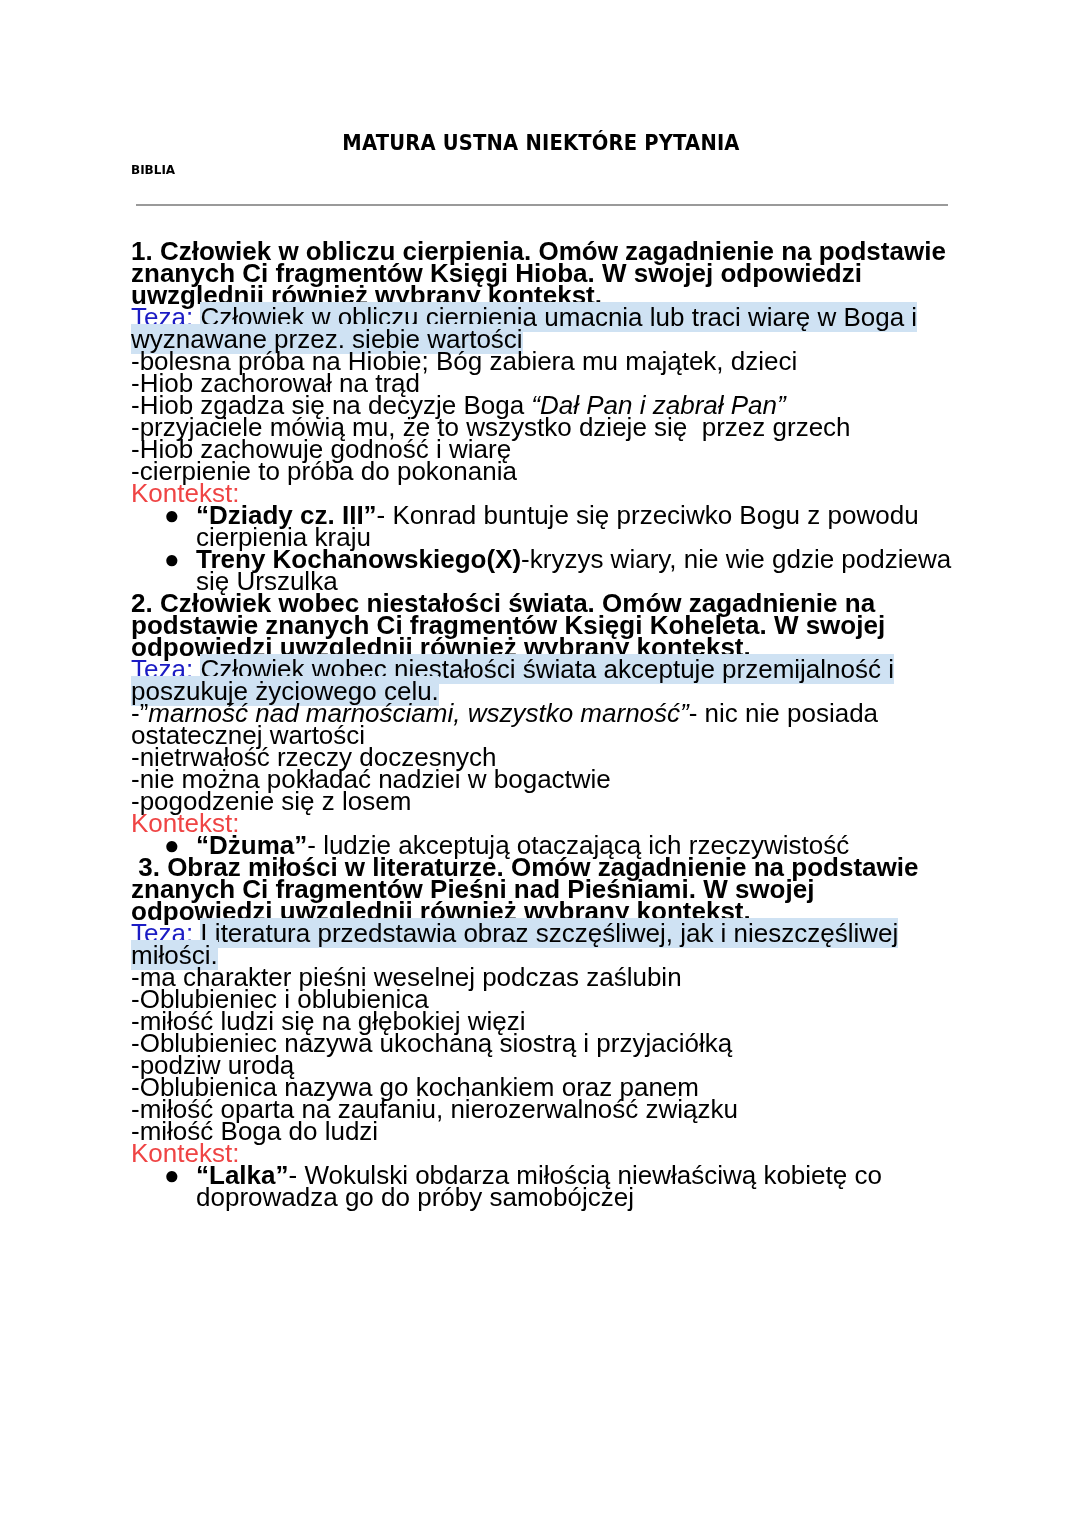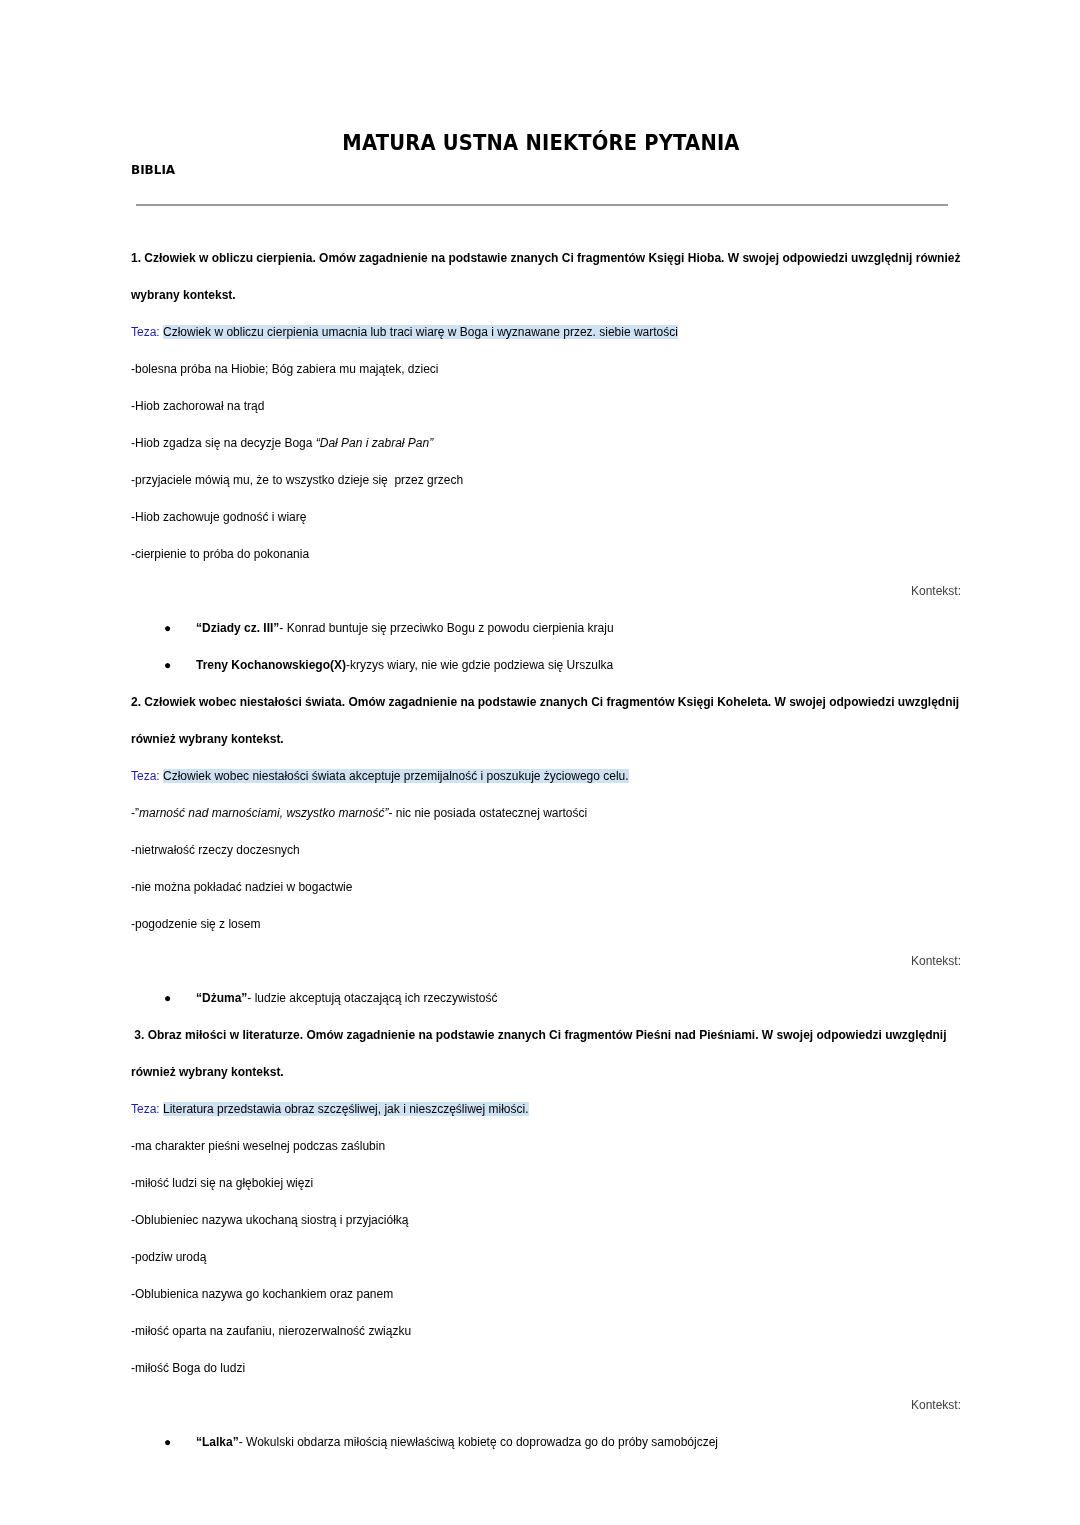--- a/index.html
+++ b/index.html
@@ -6,25 +6,25 @@
     body { width: 1080px; height: 1525px; position: relative; overflow: hidden;
       font-family: "Liberation Sans", sans-serif; color: #000; }
     .page { position: absolute; left: 131px; top: 0; width: 820px; }
     .doc-title { position: absolute; left: 0; top: 131px; width: 820px; text-align: center;
       font-family: "DejaVu Sans", sans-serif; font-size: 21px; font-weight: bold;
       letter-spacing: 0.2px; transform: scaleX(0.93); transform-origin: center; }
     .section-heading { position: absolute; left: 0; top: 163px; font-family: "DejaVu Sans", sans-serif;
       font-weight: bold; font-size: 12px; }
     .divider { position: absolute; left: 5px; top: 204px; width: 812px; height: 0;
       border-top: 2px solid #9a9a9a; }
-    .content { position: absolute; left: 0; top: 240px; width: 830px; font-size: 12px; line-height: 37px; }
+    .content { position: absolute; left: 0; top: 240px; width: 830px; font-size: 26px; line-height: 22px; }
     .q-title { font-weight: bold; }
     .teza-label { color: #1a0dab; color: #1c1cc4; }
     .hl { background: #cfe2f3; }
-    .kontekst-label { color: #404040; text-align: right; }
+    .kontekst-label { color: #ef4444; }
     .line { white-space: pre-wrap; }
     ul.ctx { margin: 0; padding: 0; list-style: none; }
     ul.ctx li { position: relative; padding-left: 65px; }
     ul.ctx li .bullet { position: absolute; left: 33px; top: 0; }
     .it { font-style: italic; }
     .b { font-weight: bold; }
   </style>
 </head>
 <body>
 
@@ -61,20 +61,21 @@
       <div class="kontekst-label">Kontekst:</div>
       <ul class="ctx">
         <li><span class="bullet">●</span><span class="b">“Dżuma”</span><span>- ludzie akceptują otaczającą ich rzeczywistość</span></li>
       </ul>
     </div>
 
     <div>
       <div class="q-title line"> 3. Obraz miłości w literaturze. Omów zagadnienie na podstawie znanych Ci fragmentów Pieśni nad Pieśniami. W swojej odpowiedzi uwzględnij również wybrany kontekst.</div>
       <div><span class="teza-label">Teza:</span> <span class="hl">Literatura przedstawia obraz szczęśliwej, jak i nieszczęśliwej miłości.</span></div>
       <div class="line">-ma charakter pieśni weselnej podczas zaślubin</div>
+      <div class="line">-Oblubieniec i oblubienica</div>
       <div class="line">-miłość ludzi się na głębokiej więzi</div>
       <div class="line">-Oblubieniec nazywa ukochaną siostrą i przyjaciółką</div>
       <div class="line">-podziw urodą</div>
       <div class="line">-Oblubienica nazywa go kochankiem oraz panem</div>
       <div class="line">-miłość oparta na zaufaniu, nierozerwalność związku</div>
       <div class="line">-miłość Boga do ludzi</div>
       <div class="kontekst-label">Kontekst:</div>
       <ul class="ctx">
         <li><span class="bullet">●</span><span class="b">“Lalka”</span><span>- Wokulski obdarza miłością niewłaściwą kobietę co doprowadza go do próby samobójczej</span></li>
       </ul>

